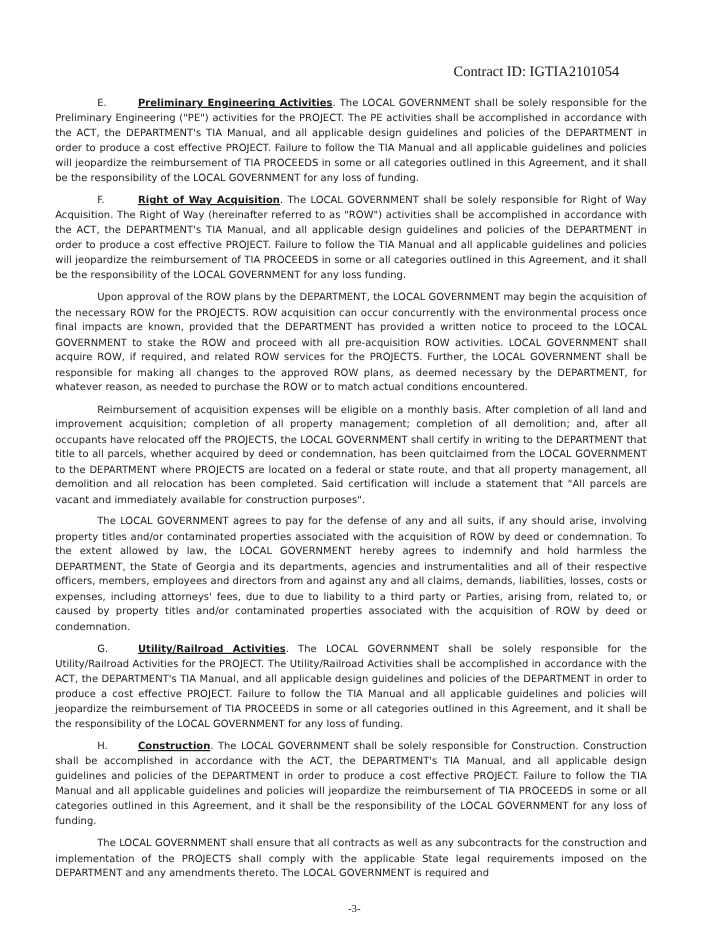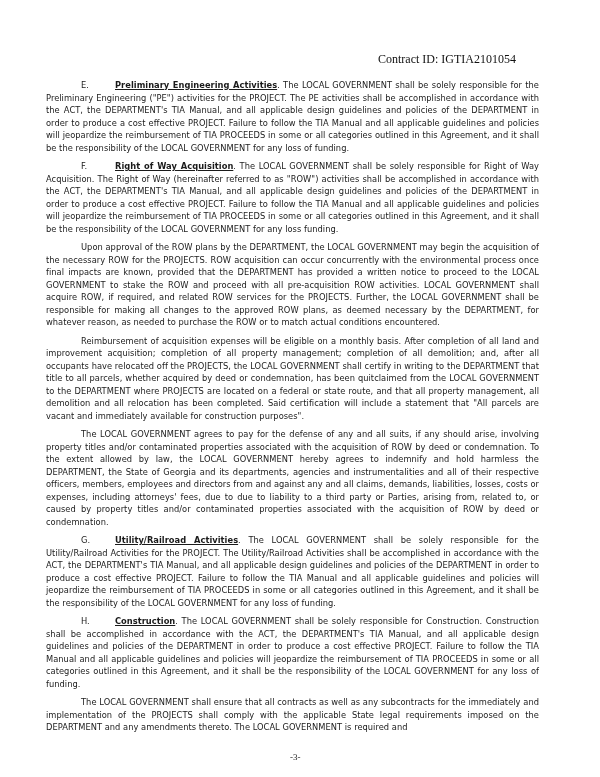--- a/index.html
+++ b/index.html
@@ -35,16 +35,16 @@
   <p class="para">Upon approval of the ROW plans by the DEPARTMENT, the LOCAL GOVERNMENT may begin the acquisition of the necessary ROW for the PROJECTS. ROW acquisition can occur concurrently with the environmental process once final impacts are known, provided that the DEPARTMENT has provided a written notice to proceed to the LOCAL GOVERNMENT to stake the ROW and proceed with all pre-acquisition ROW activities.  LOCAL GOVERNMENT shall acquire ROW, if required, and related ROW services for the PROJECTS.  Further, the LOCAL GOVERNMENT shall be responsible for making all changes to the approved ROW plans, as deemed necessary by the DEPARTMENT, for whatever reason, as needed to purchase the ROW or to match actual conditions encountered.</p>
 
   <p class="para">Reimbursement of acquisition expenses will be eligible on a monthly basis.  After completion of all land and improvement acquisition; completion of all property management; completion of all demolition; and, after all occupants have relocated off the PROJECTS, the LOCAL GOVERNMENT shall certify in writing to the DEPARTMENT that title to all parcels, whether acquired by deed or condemnation, has been quitclaimed from the LOCAL GOVERNMENT to the DEPARTMENT where PROJECTS are located on a federal or state route, and that all property management, all demolition and all relocation has been completed. Said certification will include a statement that "All parcels are vacant and immediately available for construction purposes".</p>
 
   <p class="para">The LOCAL GOVERNMENT agrees to pay for the defense of any and all suits, if any should arise, involving property titles and/or contaminated properties associated with the acquisition of ROW by deed or condemnation.  To the extent allowed by law, the LOCAL GOVERNMENT hereby agrees to indemnify and hold harmless the DEPARTMENT, the State of Georgia and its departments, agencies and instrumentalities and all of their respective officers, members, employees and directors  from and against any and all claims, demands, liabilities, losses, costs or expenses, including attorneys' fees, due to due to liability to a third party or Parties, arising from, related to, or caused by property titles and/or contaminated properties associated with the acquisition of ROW by deed or  condemnation.</p>
 
   <p class="para lettered"><span class="letter">G.</span><span class="heading">Utility/Railroad Activities</span><span>.  The LOCAL GOVERNMENT shall be solely responsible for the Utility/Railroad Activities for the PROJECT.  The Utility/Railroad Activities shall be accomplished in accordance with the ACT, the DEPARTMENT's TIA Manual, and all applicable design guidelines and policies of the DEPARTMENT in order to produce a cost effective PROJECT.  Failure to follow the TIA Manual and all applicable guidelines and policies will jeopardize the reimbursement of TIA PROCEEDS in some or all categories outlined in this Agreement, and it shall be the responsibility of the LOCAL GOVERNMENT for any loss of funding.</span></p>
 
   <p class="para lettered"><span class="letter">H.</span><span class="heading">Construction</span><span>.  The LOCAL GOVERNMENT shall be solely responsible for Construction. Construction shall be accomplished in accordance with the ACT, the DEPARTMENT's TIA Manual, and all applicable design guidelines and policies of the DEPARTMENT in order to produce a cost effective PROJECT. Failure to follow the TIA Manual and all applicable guidelines and policies will jeopardize the reimbursement of TIA PROCEEDS in some or all categories outlined in this Agreement, and it shall be the responsibility of the LOCAL GOVERNMENT for any loss of funding.</span></p>
 
-  <p class="para">The LOCAL GOVERNMENT shall ensure that all contracts as well as any subcontracts for the immediately and implementation of the PROJECTS shall comply with the applicable State legal requirements imposed on the DEPARTMENT and any amendments thereto.  The LOCAL GOVERNMENT is required and</p>
+  <p class="para">The LOCAL GOVERNMENT shall ensure that all contracts as well as any subcontracts for the construction and implementation of the PROJECTS shall comply with the applicable State legal requirements imposed on the DEPARTMENT and any amendments thereto.  The LOCAL GOVERNMENT is required and</p>
 </div>
 
 <div class="page-num">-3-</div>
 
 </body></html>

